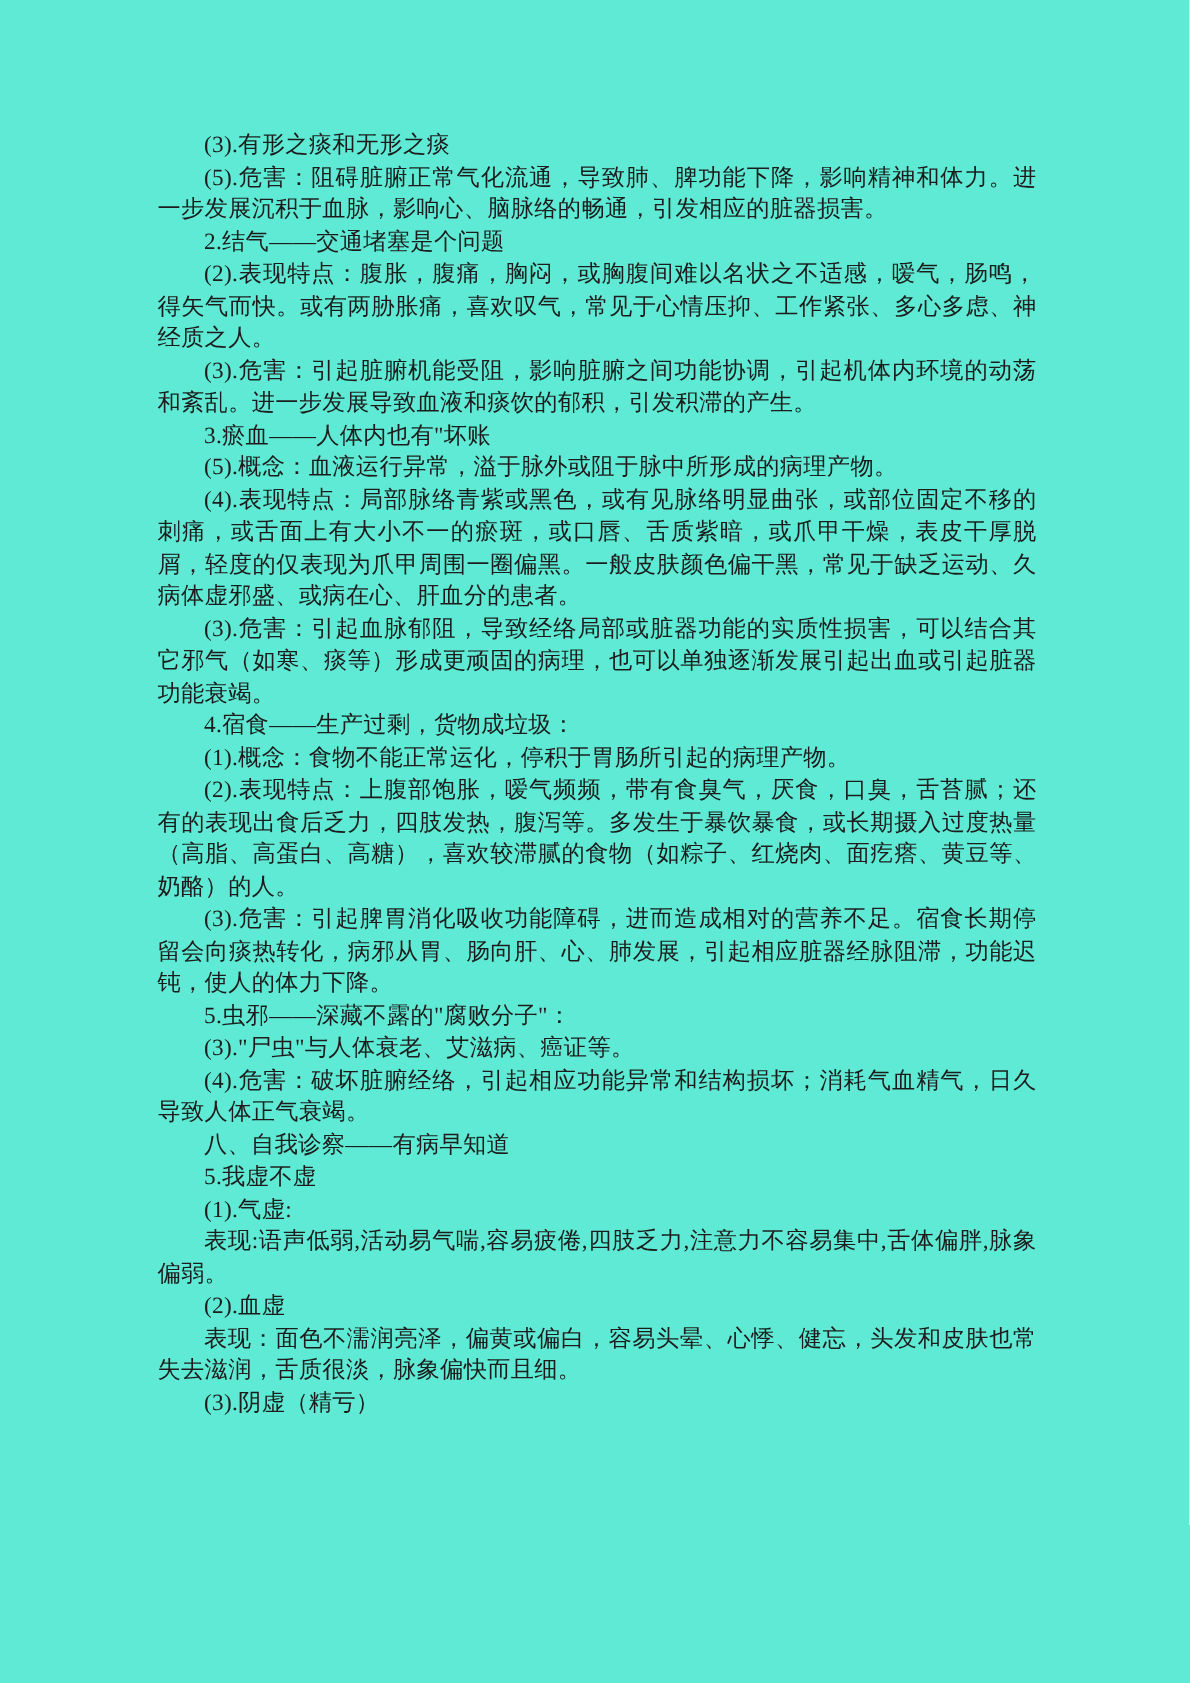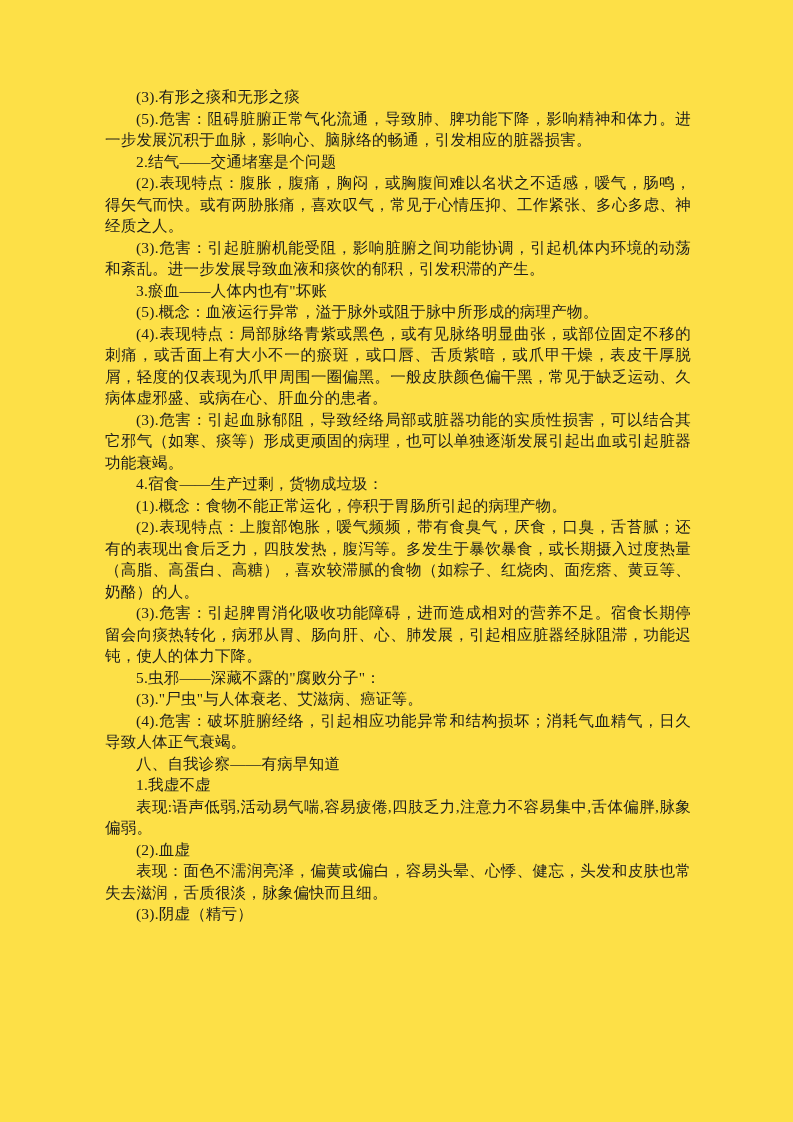--- a/index.html
+++ b/index.html
@@ -4,21 +4,21 @@
 <style>
   html, body {
     margin: 0;
     padding: 0;
     background: #ffffff;
   }
   .page {
     position: relative;
     width: 793px;
     height: 1122px;
-    background: #fde047;
+    background: #5eead4;
     overflow: hidden;
     font-family: "Liberation Serif", "DejaVu Serif", serif;
   }
   .content {
     position: absolute;
     left: 105px;
     top: 86px;
     width: 586px;
     color: #1c1c1c;
   }
@@ -48,19 +48,20 @@
       <p>(4).表现特点：局部脉络青紫或黑色，或有见脉络明显曲张，或部位固定不移的刺痛，或舌面上有大小不一的瘀斑，或口唇、舌质紫暗，或爪甲干燥，表皮干厚脱屑，轻度的仅表现为爪甲周围一圈偏黑。一般皮肤颜色偏干黑，常见于缺乏运动、久病体虚邪盛、或病在心、肝血分的患者。</p>
       <p>(3).危害：引起血脉郁阻，导致经络局部或脏器功能的实质性损害，可以结合其它邪气（如寒、痰等）形成更顽固的病理，也可以单独逐渐发展引起出血或引起脏器功能衰竭。</p>
       <p>4.宿食——生产过剩，货物成垃圾：</p>
       <p>(1).概念：食物不能正常运化，停积于胃肠所引起的病理产物。</p>
       <p>(2).表现特点：上腹部饱胀，嗳气频频，带有食臭气，厌食，口臭，舌苔腻；还有的表现出食后乏力，四肢发热，腹泻等。多发生于暴饮暴食，或长期摄入过度热量（高脂、高蛋白、高糖），喜欢较滞腻的食物（如粽子、红烧肉、面疙瘩、黄豆等、奶酪）的人。</p>
       <p>(3).危害：引起脾胃消化吸收功能障碍，进而造成相对的营养不足。宿食长期停留会向痰热转化，病邪从胃、肠向肝、心、肺发展，引起相应脏器经脉阻滞，功能迟钝，使人的体力下降。</p>
       <p>5.虫邪——深藏不露的"腐败分子"：</p>
       <p>(3)."尸虫"与人体衰老、艾滋病、癌证等。</p>
       <p>(4).危害：破坏脏腑经络，引起相应功能异常和结构损坏；消耗气血精气，日久导致人体正气衰竭。</p>
       <p>八、自我诊察——有病早知道</p>
-      <p>1.我虚不虚</p>
+      <p>5.我虚不虚</p>
+      <p>(1).气虚:</p>
       <p>表现:语声低弱,活动易气喘,容易疲倦,四肢乏力,注意力不容易集中,舌体偏胖,脉象偏弱。</p>
       <p>(2).血虚</p>
       <p>表现：面色不濡润亮泽，偏黄或偏白，容易头晕、心悸、健忘，头发和皮肤也常失去滋润，舌质很淡，脉象偏快而且细。</p>
       <p>(3).阴虚（精亏）</p>
     </div>
 </div>
 
 </body></html>

